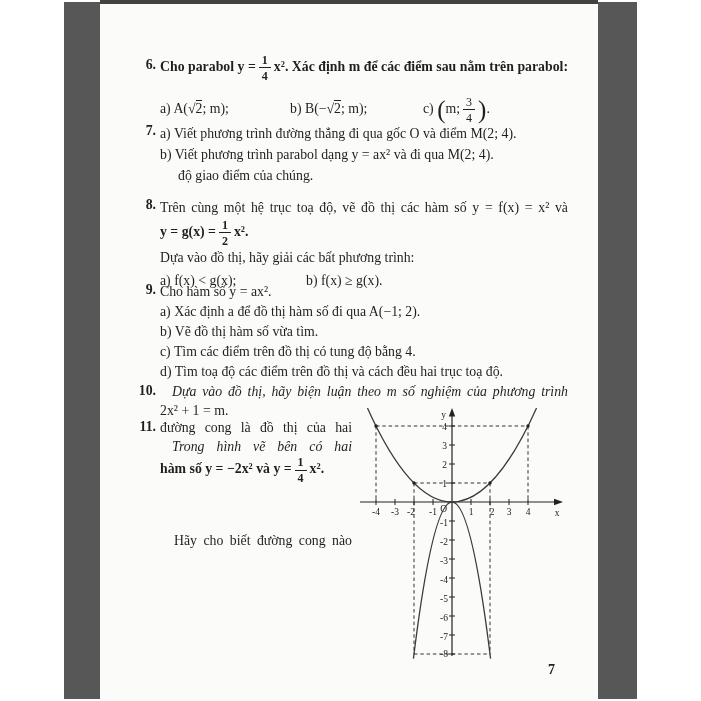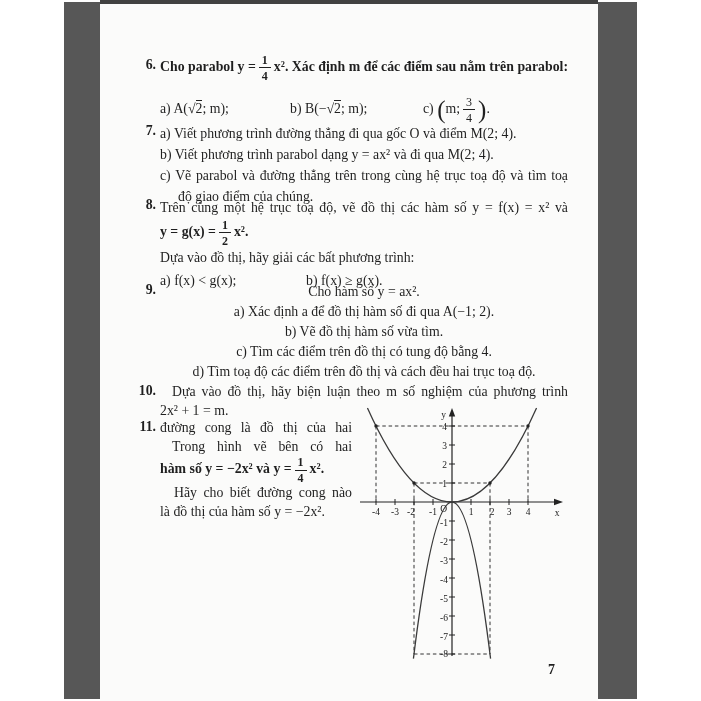--- a/index.html
+++ b/index.html
@@ -11,39 +11,39 @@
   .bar.left{left:64px;width:36px;}
   .bar.right{left:598px;width:39px;}
   .page{
     position:absolute;left:100px;top:0;width:498px;height:701px;
     background:#fbfbfa;border-top:4px solid #414141;box-sizing:border-box;
   }
   .content{position:absolute;left:60px;top:0;width:408px;font-size:13.8px;}
   .prob{position:absolute;width:100%;}
   .pnum{position:absolute;left:-30px;width:26px;text-align:right;font-weight:bold;}
   .line{line-height:21px;white-space:nowrap;}
-  .lh20 .line{line-height:20px;text-align:center;}
+  .lh20 .line{line-height:20px;}
   .lh185 .line{line-height:18.5px;}
   .just{text-align:justify;text-align-last:justify;}
   .frac-row{line-height:30px;white-space:nowrap;font-weight:bold;}
   .frac-row.h28{line-height:28px;}
   .frac-row.h26{line-height:26px;}
   .frac{
     display:inline-flex;flex-direction:column;vertical-align:middle;
     margin:0 3px;line-height:1;font-size:12px;text-align:center;
   }
   .frac .num{display:block;padding:0 3px 1.5px;}
   .frac .den{display:block;border-top:1px solid #1f1f1f;padding:1.5px 3px 0;}
   .sqrt-rad{border-top:1px solid #1f1f1f;}
   .items{position:relative;height:30px;line-height:30px;}
   .items .it{position:absolute;top:6px;white-space:nowrap;}
   .bigparen{font-size:25px;vertical-align:middle;line-height:1;font-weight:normal;}
   .narrow{width:192px;}
-  .indent12{padding-left:12px;}
-  .indent14{padding-left:14px;}
+  .indent12{padding-left:12px;font-style:italic;}
+  .indent14{padding-left:14px;margin-top:48px;}
   .indent18{padding-left:18px;}
   .figure{position:absolute;left:258px;top:400px;}
   .pageno{position:absolute;left:448px;top:658px;font-weight:bold;font-size:14px;}
   svg text{font-family:"Liberation Serif", serif;font-size:9.5px;fill:#222;}
 </style>
 </head>
 <body>
 
 <div class="bar left"></div>
 <div class="bar right"></div>
@@ -64,21 +64,20 @@
               <span class="num">3</span>
               <span class="den">4</span>
             </span><span class="bigparen">)</span><span>.</span></span>
       </div>
     </section>
 
     <section class="prob" style="top:119px;">
       <span class="pnum">7.</span>
       <div class="line">a) Viết phương trình đường thẳng đi qua gốc O và điểm M(2; 4).</div>
       <div class="line">b) Viết phương trình parabol dạng y = ax² và đi qua M(2; 4).</div>
-      <div class="line just">c) Vẽ parabol và đường thẳng trên trong cùng hệ trục toạ độ và tìm toạ</div>
       <div class="line indent18">độ giao điểm của chúng.</div>
     </section>
 
     <section class="prob" style="top:193px;">
       <span class="pnum">8.</span>
       <div class="line just">Trên cùng một hệ trục toạ độ, vẽ đồ thị các hàm số y = f(x) = x² và</div>
       <div class="frac-row h28"><span>y = g(x) =</span><span class="frac">
             <span class="num">1</span>
             <span class="den">2</span>
           </span><span>x².</span></div>
@@ -106,21 +105,20 @@
 
     <section class="prob lh185 narrow" style="top:415px;">
       <span class="pnum">11.</span>
       <div class="line just">đường cong là đồ thị của hai</div>
       <div class="line just indent12">Trong hình vẽ bên có hai</div>
       <div class="frac-row h26"><span>hàm số y = −2x² và y =</span><span class="frac">
             <span class="num">1</span>
             <span class="den">4</span>
           </span><span>x².</span></div>
       <div class="line just indent14">Hãy cho biết đường cong nào</div>
-      <div class="line">là đồ thị của hàm số y = −2x².</div>
     </section>
   </div>
 
   <svg class="figure" width="222" height="258" viewBox="0 0 222 258">
 
     <g stroke="#333" stroke-width="1" stroke-dasharray="3.5 2.8" fill="none">
       <line x1="18" y1="22" x2="170" y2="22"></line>
       <line x1="56" y1="79" x2="132" y2="79"></line>
       <line x1="56" y1="250" x2="132" y2="250"></line>
       <line x1="18" y1="22" x2="18" y2="98"></line>

